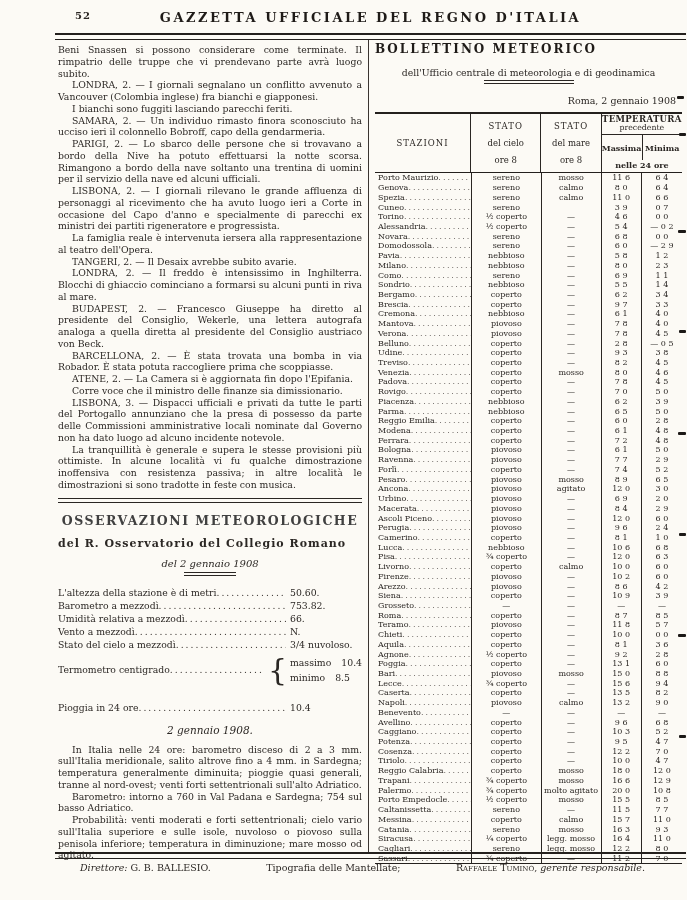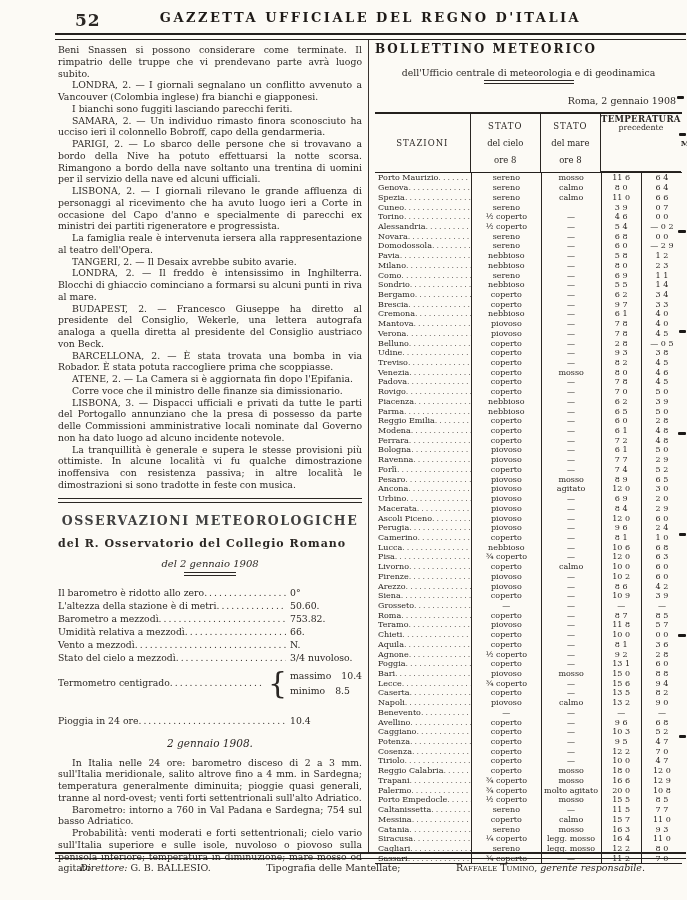--- a/index.html
+++ b/index.html
@@ -1,20 +1,20 @@
 <!DOCTYPE html>
 <html><head>
 <meta charset="utf-8">
 <style>
   html,body{margin:0;padding:0;background:#ffffff;}
   .page{position:relative;width:687px;height:900px;background:#fcfaf5;
         font-family:"DejaVu Serif", serif;color:#2b2724;overflow:hidden;}
   
   .masthead{position:absolute;top:8px;left:55px;width:631px;height:24px;}
-  .pagenum{position:absolute;left:20px;top:2px;font-size:17px;font-weight:bold;letter-spacing:1px;}
+  .pagenum{position:absolute;left:20px;top:2px;font-size:10px;font-weight:bold;letter-spacing:1px;}
   .mast-title{position:absolute;left:0;right:0;top:2px;text-align:center;font-size:13px;
               font-weight:bold;letter-spacing:2.5px;color:#1f1b18;}
   .mast-rule{position:absolute;top:33px;left:55px;width:631px;height:4px;
              border-top:2.5px solid #24201d;border-bottom:1px solid #24201d;}
   
   .col-divider{position:absolute;left:368px;top:40px;height:812px;width:1px;background:#3a3430;}
   
   .col-left{position:absolute;left:58px;top:44px;width:304px;}
   .news p{margin:0;font-size:9.3px;line-height:11.75px;text-align:justify;text-indent:14px;}
   .news p:first-child{text-indent:0;}
@@ -44,21 +44,21 @@
             border-top:1px solid #2a2623;border-bottom:1px solid #2a2623;}
   .dateline{text-align:right;font-size:9.5px;margin:11px 6px 6px 0;}
   .wtable{border-top:2.5px solid #24201d;border-bottom:1px solid #24201d;}
   .thead{display:flex;border-bottom:1.5px solid #24201d;height:58px;font-size:8.5px;}
   .h-staz{width:96px;display:flex;align-items:center;justify-content:center;
           letter-spacing:1px;font-size:8.5px;}
   .h-sky,.h-sea{width:70px;border-left:1px solid #2a2623;display:flex;flex-direction:column;
                 align-items:center;justify-content:space-around;padding:4px 0;}
   .h-sea{width:60px;}
   .h-sky span:first-child,.h-sea span:first-child{letter-spacing:1px;}
-  .h-temp{width:81px;border-left:1px solid #2a2623;display:flex;flex-direction:row;}
+  .h-temp{width:81px;border-left:1px solid #2a2623;display:flex;flex-direction:column;}
   .h-temp-top{text-align:center;border-bottom:1px solid #2a2623;padding:1px 0 2px 0;line-height:8.5px;}
   .h-temp-top b{font-size:8.6px;letter-spacing:.3px;display:block;}
   .h-temp-top span{font-size:7.8px;display:block;}
   .h-temp-mid{display:flex;flex:1;align-items:center;}
   .h-temp-mid span{flex:1;text-align:center;font-weight:bold;font-size:8px;}
   .h-temp-mid span + span{border-left:1px solid #2a2623;align-self:stretch;
                           display:flex;align-items:center;justify-content:center;}
   .h-temp-bot{text-align:center;font-weight:bold;font-size:8px;padding-bottom:2px;}
   .trow{display:flex;height:9.72px;align-items:center;font-size:8px;}
   .cell{display:flex;align-items:center;height:100%;}
@@ -112,25 +112,20 @@
 
     <div class="sect-rule"></div>
 
     <div>
       <div class="obs-title">OSSERVAZIONI METEOROLOGICHE</div>
       <div class="obs-sub">del R. Osservatorio del Collegio Romano</div>
       <div class="obs-date">del 2 gennaio 1908</div>
       <div class="short-rule"></div>
       <div>
           <div class="meas">
-            <span class="lbl">Il barometro è ridotto allo zero</span>
-            <span class="dots"></span>
-            <span class="val">0°</span>
-          </div>
-          <div class="meas">
             <span class="lbl">L'altezza della stazione è di metri</span>
             <span class="dots"></span>
             <span class="val">50.60.</span>
           </div>
           <div class="meas">
             <span class="lbl">Barometro a mezzodì</span>
             <span class="dots"></span>
             <span class="val">753.82.</span>
           </div>
           <div class="meas">

